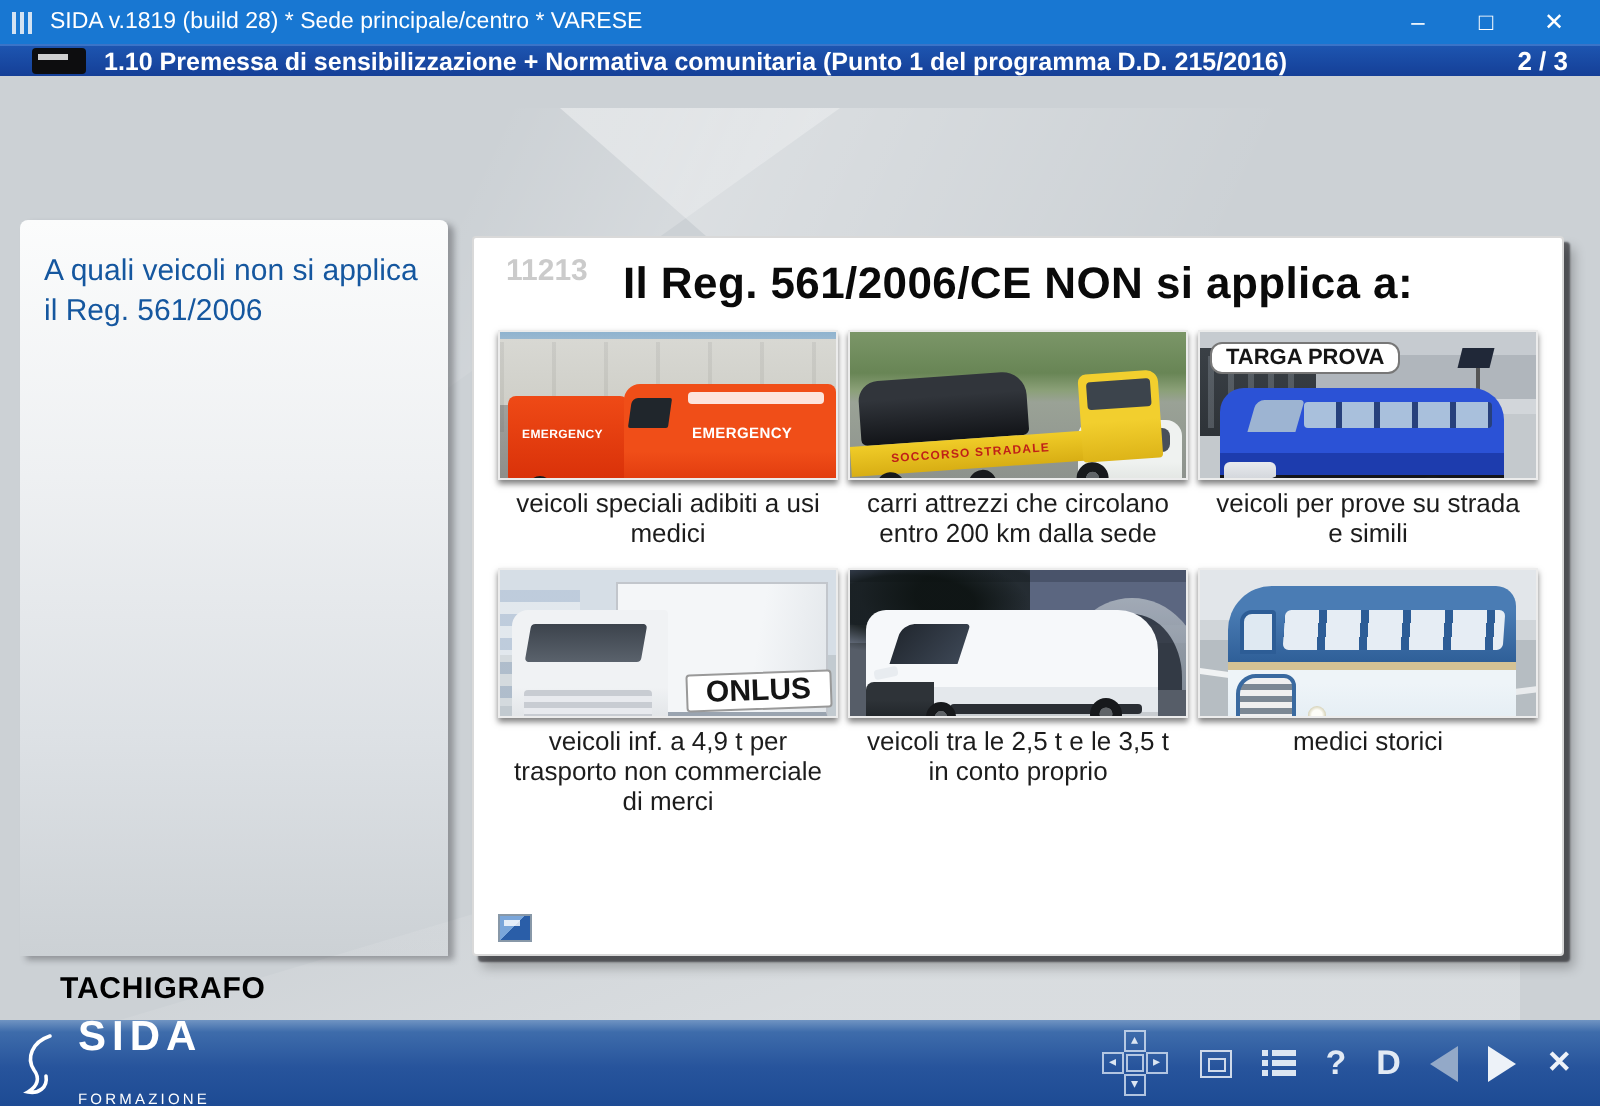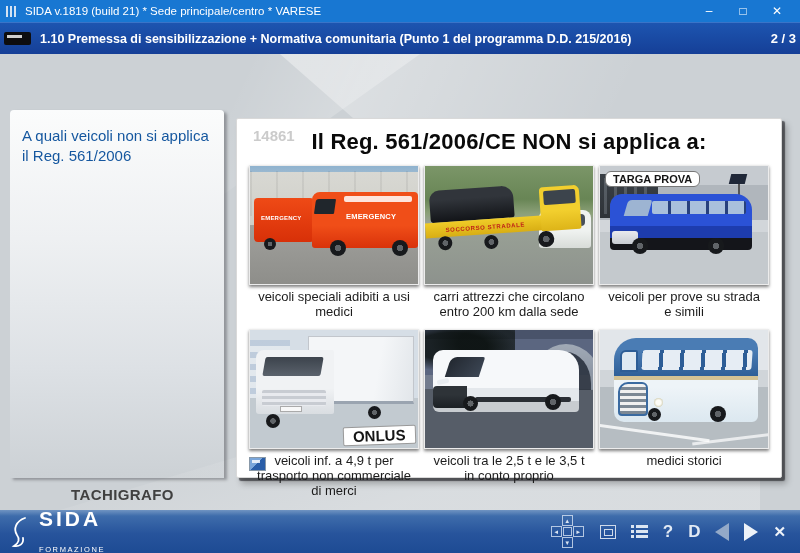--- a/index.html
+++ b/index.html
@@ -10,23 +10,23 @@
   
   .titlebar { position:absolute; top:0; left:0; right:0; height:22px; background:#1877d2;
     display:flex; align-items:center; padding:0 6px; color:#fff; font-size:11.5px; }
   .app-icon { width:13px; height:11px; margin-right:6px;
     background:linear-gradient(90deg,#e8eef6 0 2px, transparent 2px 4px, #e8eef6 4px 6px, transparent 6px 8px, #e8eef6 8px 10px, transparent 10px);
     opacity:.9; }
   .win-controls { margin-left:auto; display:flex; }
   .win-btn { width:34px; text-align:center; font-size:12px; color:#fff; cursor:default; line-height:22px; }
 
   
-  .topicbar { position:absolute; top:22px; left:0; right:0; height:32px;
+  .topicbar { position:absolute; top:22px; left:0; right:0; height:16px;
     background:linear-gradient(180deg,#1d55b0 0%, #153f97 100%); border-top:1px solid #3a74c8;
-    display:flex; align-items:center; padding:0 4px; color:#fff; }
+    display:flex; align-items:center; padding:0 16px; color:#fff; }
   .tacho-icon { width:27px; height:13px; background:#0d0d0f; border-radius:2px; margin-right:9px; position:relative; }
   .tacho-icon span { position:absolute; left:3px; top:3px; width:15px; height:3px; background:#cfcfcf; }
   .topic-title { font-weight:bold; font-size:12.5px; }
   .topic-page { margin-left:auto; font-weight:bold; font-size:13px; }
 
   
   .bg-tri { position:absolute; pointer-events:none; }
   .bg-tri.t1 { left:0; top:54px; width:420px; height:300px;
     background:linear-gradient(295deg, rgba(255,255,255,.55) 0%, rgba(255,255,255,0) 55%);
     clip-path:polygon(0 0, 100% 0, 0 100%); }
@@ -50,21 +50,21 @@
   .sidebar-item { padding:16px 12px 14px 12px; color:#15579f; font-size:15px; line-height:1.3; cursor:pointer; }
 
   
   .panel { position:absolute; left:236px; top:118px; width:546px; height:360px; background:#fff;
     border:1px solid #d9d9d9; border-radius:2px; box-shadow:3px 3px 1px rgba(35,35,40,.65), 5px 6px 6px rgba(0,0,0,.25); }
   .slide-code { position:absolute; left:16px; top:8px; font-size:15px; font-weight:bold; color:#cbcbcb; }
   .slide-title { text-align:center; margin-top:10px; font-size:22px; font-weight:bold; color:#0a0a0a; letter-spacing:.2px; }
   .grid { position:absolute; left:12px; right:12px; top:46px; display:grid;
     grid-template-columns:repeat(3,1fr); column-gap:5px; row-gap:10px; justify-items:center; }
   .cell { display:flex; flex-direction:column; align-items:center; }
-  .ph { width:170px; height:120px; position:relative; overflow:hidden; border:1px solid #ececec;
+  .ph { width:170px; height:75px; position:relative; overflow:hidden; border:1px solid #ececec;
     box-shadow:0 2px 3px rgba(0,0,0,.5); }
   .caption { margin-top:5px; font-size:13px; line-height:1.13; color:#1c1c1c; text-align:center; max-width:162px; }
   .media-logo { position:absolute; left:12px; bottom:6px; width:17px; height:14px;
     background:linear-gradient(135deg,#7aa6da 0 45%, #2a5ea8 45% 100%); border:1px solid #8898a8; }
   .media-logo::after { content:''; position:absolute; left:2px; top:2px; width:8px; height:3px; background:rgba(255,255,255,.8); }
 
   
   .whl { position:absolute; border-radius:50%;
     background:radial-gradient(circle at 50% 50%, #606468 0 28%, #17191c 30% 100%); }
 
@@ -174,21 +174,21 @@
     background:linear-gradient(180deg,#eef4f8 0 20%,#dce8f0 100%); border-radius:0 0 6px 10px; }
   .p6-band { position:absolute; top:38px; left:0; right:0; height:4px; background:#d4c294; }
   .p6-grille { position:absolute; left:4px; top:44px; width:30px; height:34px;
     background:repeating-linear-gradient(180deg,#f0f0f0 0 3px,#7c8894 3px 6px);
     border:2px solid #3a6aa0; border-radius:10px 6px 4px 4px; }
   .p6-hl { position:absolute; left:40px; top:60px; width:9px; height:9px;
     background:radial-gradient(circle,#fdfdf8 0 40%,#b0a878 100%); border-radius:50%; }
 
   
   .module-label { position:absolute; left:30px; top:486px; font-size:15px; font-weight:bold;
-    color:#404040; letter-spacing:.4px;margin-left:41px; }
+    color:#000000; letter-spacing:.4px; }
   .footer { position:absolute; left:0; right:0; bottom:0; height:43px;
     background:linear-gradient(180deg,#7094c2 0%,#3e6cab 14%,#27549c 55%,#1d4b94 100%);
     display:flex; align-items:center; padding:0 10px; }
   .brand { display:flex; align-items:center; gap:5px; }
   .brand-glyph { width:24px; height:32px; }
   .brand-text .brand-name { color:#fff; font-size:21px; font-weight:bold; letter-spacing:3px; line-height:.95; }
   .brand-text .brand-sub { color:#fff; font-size:7.5px; letter-spacing:1.6px; margin-top:17px; }
   .nav { margin-left:auto; display:flex; align-items:center; gap:15px; margin-right:4px; }
   .nav-icon { cursor:pointer; }
   .dpad { position:relative; width:34px; height:34px; }
@@ -210,21 +210,21 @@
     border-left:14px solid #edf2f8; }
   .close-x { font-size:15px; font-weight:bold; color:#eef3f9; line-height:1; }
 </style>
 </head>
 <body>
 
 <div id="app">
 
   <div class="titlebar">
     <div class="app-icon"></div>
-    <span>SIDA v.1819 (build 21) * Sede principale/centro * VARESE</span>
+    <span>SIDA v.1819 (build 28) * Sede principale/centro * VARESE</span>
     <div class="win-controls">
       <div class="win-btn">–</div>
       <div class="win-btn">□</div>
       <div class="win-btn">✕</div>
     </div>
   </div>
 
   <div class="topicbar">
     <div class="tacho-icon">
         <span></span>
@@ -236,21 +236,21 @@
   <div class="bg-tri t1"></div>
   <div class="bg-tri t2"></div>
   <div class="bg-tri t3"></div>
 
 
   <div class="sidebar">
     <div class="sidebar-item">A quali veicoli non si applica il Reg. 561/2006</div>
   </div>
 
   <div class="panel">
-    <div class="slide-code">14861</div>
+    <div class="slide-code">11213</div>
     <div class="slide-title">Il Reg. 561/2006/CE NON si applica a:</div>
 
     <div class="grid">
 
       <div class="cell">
         <div class="ph p1">
           <div class="p1-bldg"></div>
           <div class="p1-van-a">
             <div class="p1-text a">EMERGENCY</div>
           </div>

